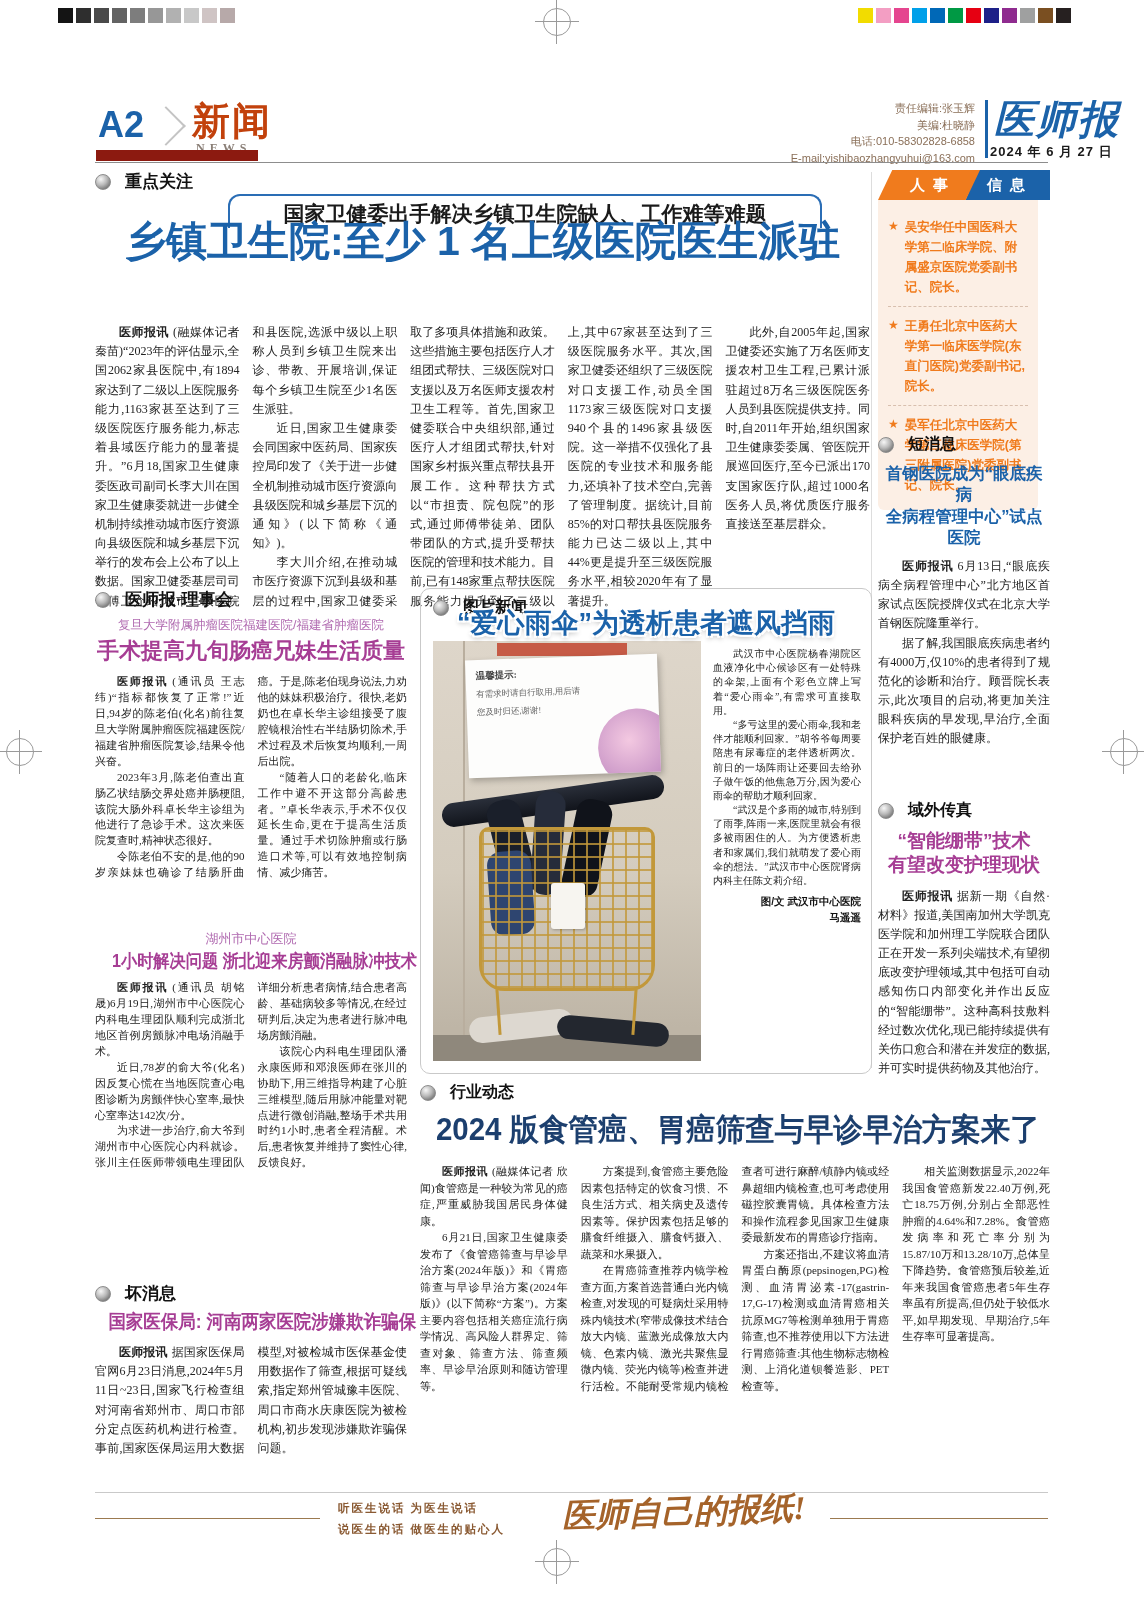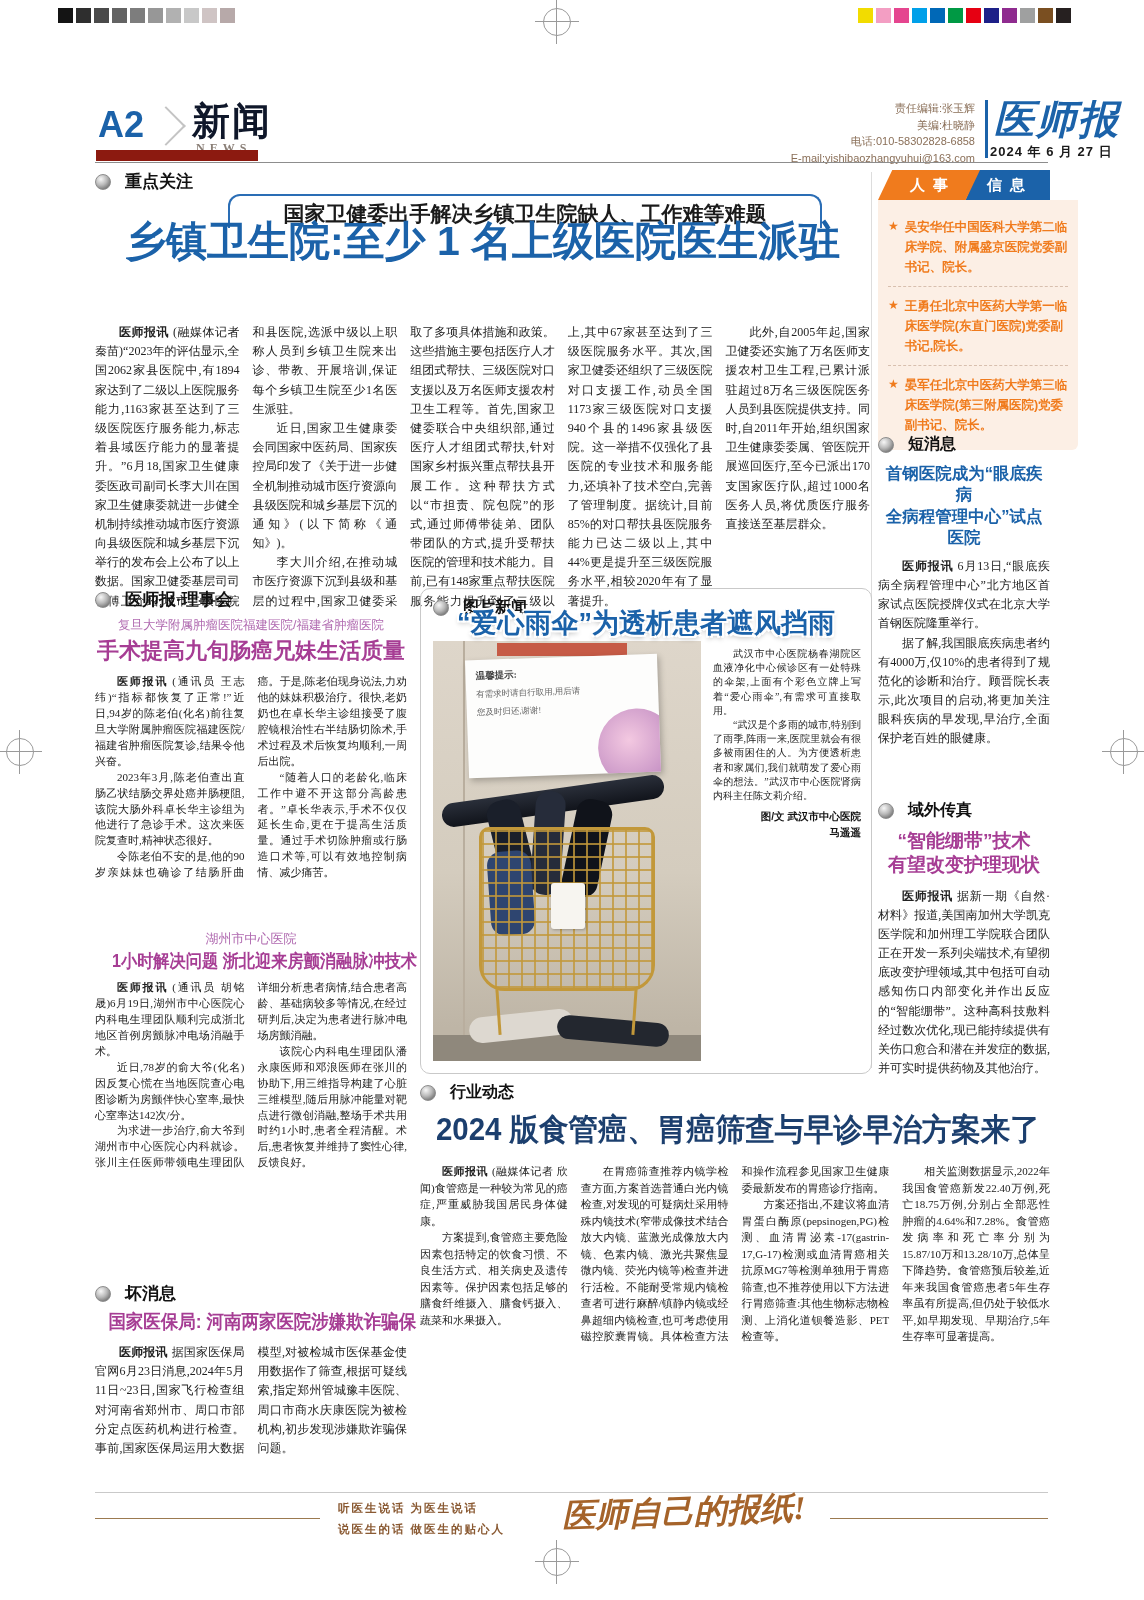--- a/index.html
+++ b/index.html
@@ -13,21 +13,21 @@
   .cross { width:44px; height:44px; }
   .cross i { position:absolute; background:#9a9a9a; }
   .cross .h { left:0; top:21px; width:44px; height:1px; }
   .cross .v { top:0; left:21px; width:1px; height:44px; }
   .cross .c { left:50%; top:50%; width:26px; height:26px; background:transparent;
               border:1px solid #9a9a9a; border-radius:50%; transform:translate(-50%,-50%); }
 
   
   .a2 { font-family:"Liberation Sans",sans-serif; font-weight:bold; font-size:36px; color:#1b62a9; }
   .chev { width:26px; height:26px; border-top:2px solid #c4c4c4; border-right:2px solid #c4c4c4; transform:rotate(45deg); }
-  .secname { font-family:"Liberation Sans",sans-serif; font-weight:900; font-size:38px; color:#0f172a; letter-spacing:2px; }
+  .secname { font-family:"Liberation Sans",sans-serif; font-weight:900; font-size:38px; color:#c2410c; letter-spacing:2px; }
   .secen { font-family:"Liberation Serif",serif; font-weight:bold; font-size:12px; color:#8a7f77; letter-spacing:5px; }
   .redbar { background:#8c1a10; }
   .masthead { font-family:"Liberation Sans",sans-serif; font-size:11px; line-height:1.5; color:#8a6f58; text-align:right; }
   .vrule { background:#1b62a9; }
   .logo { font-family:"Liberation Serif",serif; font-weight:900; font-style:italic; font-size:40px; color:#1b62a9; letter-spacing:2px; }
   .pdate { font-family:"Liberation Sans",sans-serif; font-weight:bold; font-size:13px; color:#1a1a1a; letter-spacing:1px; }
   .hline { background:#8d8d8d; height:1px; }
   .hline-light { background:#c9c9c9; height:1px; }
   .vline-light { background:#ddd; width:1px; }
 
@@ -244,46 +244,48 @@
       <div class="basket"></div>
       <div class="tag"></div>
       <div class="leg" style="left:64px; top:348px; transform:rotate(-4deg);"></div>
       <div class="leg" style="left:200px; top:348px; transform:rotate(4deg);"></div>
       <div class="umb" style="left:36px; top:372px; width:104px; height:26px; background:#ddd8d0; transform:rotate(-6deg); z-index:2;"></div>
       <div class="umb" style="left:124px; top:378px; width:112px; height:24px; background:#23272f; transform:rotate(5deg); z-index:2;"></div>
       <div class="floor"></div>
     </div>
     <div class="abs bodytext" style="left:292px; top:58px; width:148px; font-size:10px; line-height:1.42;">
       <p>武汉市中心医院杨春湖院区血液净化中心候诊区有一处特殊的伞架,上面有个彩色立牌上写着“爱心雨伞”,有需求可直接取用。</p>
+      <p>“多亏这里的爱心雨伞,我和老伴才能顺利回家。”胡爷爷每周要陪患有尿毒症的老伴透析两次。前日的一场阵雨让还要回去给孙子做午饭的他焦急万分,因为爱心雨伞的帮助才顺利回家。</p>
       <p>“武汉是个多雨的城市,特别到了雨季,阵雨一来,医院里就会有很多被雨困住的人。为方便透析患者和家属们,我们就萌发了爱心雨伞的想法。”武汉市中心医院肾病内科主任陈文莉介绍。</p>
       <div class="credit" style="margin-top:6px;">
         <div>图/文 武汉市中心医院</div>
         <div>马遥遥</div>
       </div>
     </div>
   </div>
 
   <div class="abs" style="left:420px; top:1082px; width:630px;">
     <div class="marker" style="font-size:16px;">
       <span class="ball"></span>
       <span>行业动态</span>
     </div>
     <div style="text-align:center; margin-top:6px;">
       <span class="hl-navy nowrapfit" style="font-size:31px; transform:scaleX(.95); transform-origin:center;">2024 版食管癌、胃癌筛查与早诊早治方案来了</span>
     </div>
     <div class="bodytext cols4 fs11i" style="margin-top:12px;">
       <p><b class="lead">医师报讯</b><span>(融媒体记者 欣闻)食管癌是一种较为常见的癌症,严重威胁我国居民身体健康。</span></p>
+      <p>6月21日,国家卫生健康委发布了《食管癌筛查与早诊早治方案(2024年版)》和《胃癌筛查与早诊早治方案(2024年版)》(以下简称“方案”)。方案主要内容包括相关癌症流行病学情况、高风险人群界定、筛查对象、筛查方法、筛查频率、早诊早治原则和随访管理等。</p>
       <p>方案提到,食管癌主要危险因素包括特定的饮食习惯、不良生活方式、相关病史及遗传因素等。保护因素包括足够的膳食纤维摄入、膳食钙摄入、蔬菜和水果摄入。</p>
       <p>在胃癌筛查推荐内镜学检查方面,方案首选普通白光内镜检查,对发现的可疑病灶采用特殊内镜技术(窄带成像技术结合放大内镜、蓝激光成像放大内镜、色素内镜、激光共聚焦显微内镜、荧光内镜等)检查并进行活检。不能耐受常规内镜检查者可进行麻醉/镇静内镜或经鼻超细内镜检查,也可考虑使用磁控胶囊胃镜。具体检查方法和操作流程参见国家卫生健康委最新发布的胃癌诊疗指南。</p>
       <p>方案还指出,不建议将血清胃蛋白酶原(pepsinogen,PG)检测、血清胃泌素-17(gastrin-17,G-17)检测或血清胃癌相关抗原MG7等检测单独用于胃癌筛查,也不推荐使用以下方法进行胃癌筛查:其他生物标志物检测、上消化道钡餐造影、PET检查等。</p>
       <p>相关监测数据显示,2022年我国食管癌新发22.40万例,死亡18.75万例,分别占全部恶性肿瘤的4.64%和7.28%。食管癌发病率和死亡率分别为15.87/10万和13.28/10万,总体呈下降趋势。食管癌预后较差,近年来我国食管癌患者5年生存率虽有所提高,但仍处于较低水平,如早期发现、早期治疗,5年生存率可显著提高。</p>
     </div>
   </div>
 
-  <div class="abs" style="left:878px; top:170px; width:200px;">
+  <div class="abs" style="left:878px; top:170px; width:160px;">
     <div style="position:relative; height:30px;">
       <div class="ptag ptag-orange">人事</div>
       <div class="ptag ptag-blue">信息</div>
     </div>
     <div class="pbox-body">
       <div class="pitem">
         <span class="star">★</span>
         <span class="txt">吴安华任中国医科大学第二临床学院、附属盛京医院党委副书记、院长。</span>
       </div>
       <div class="pitem">

